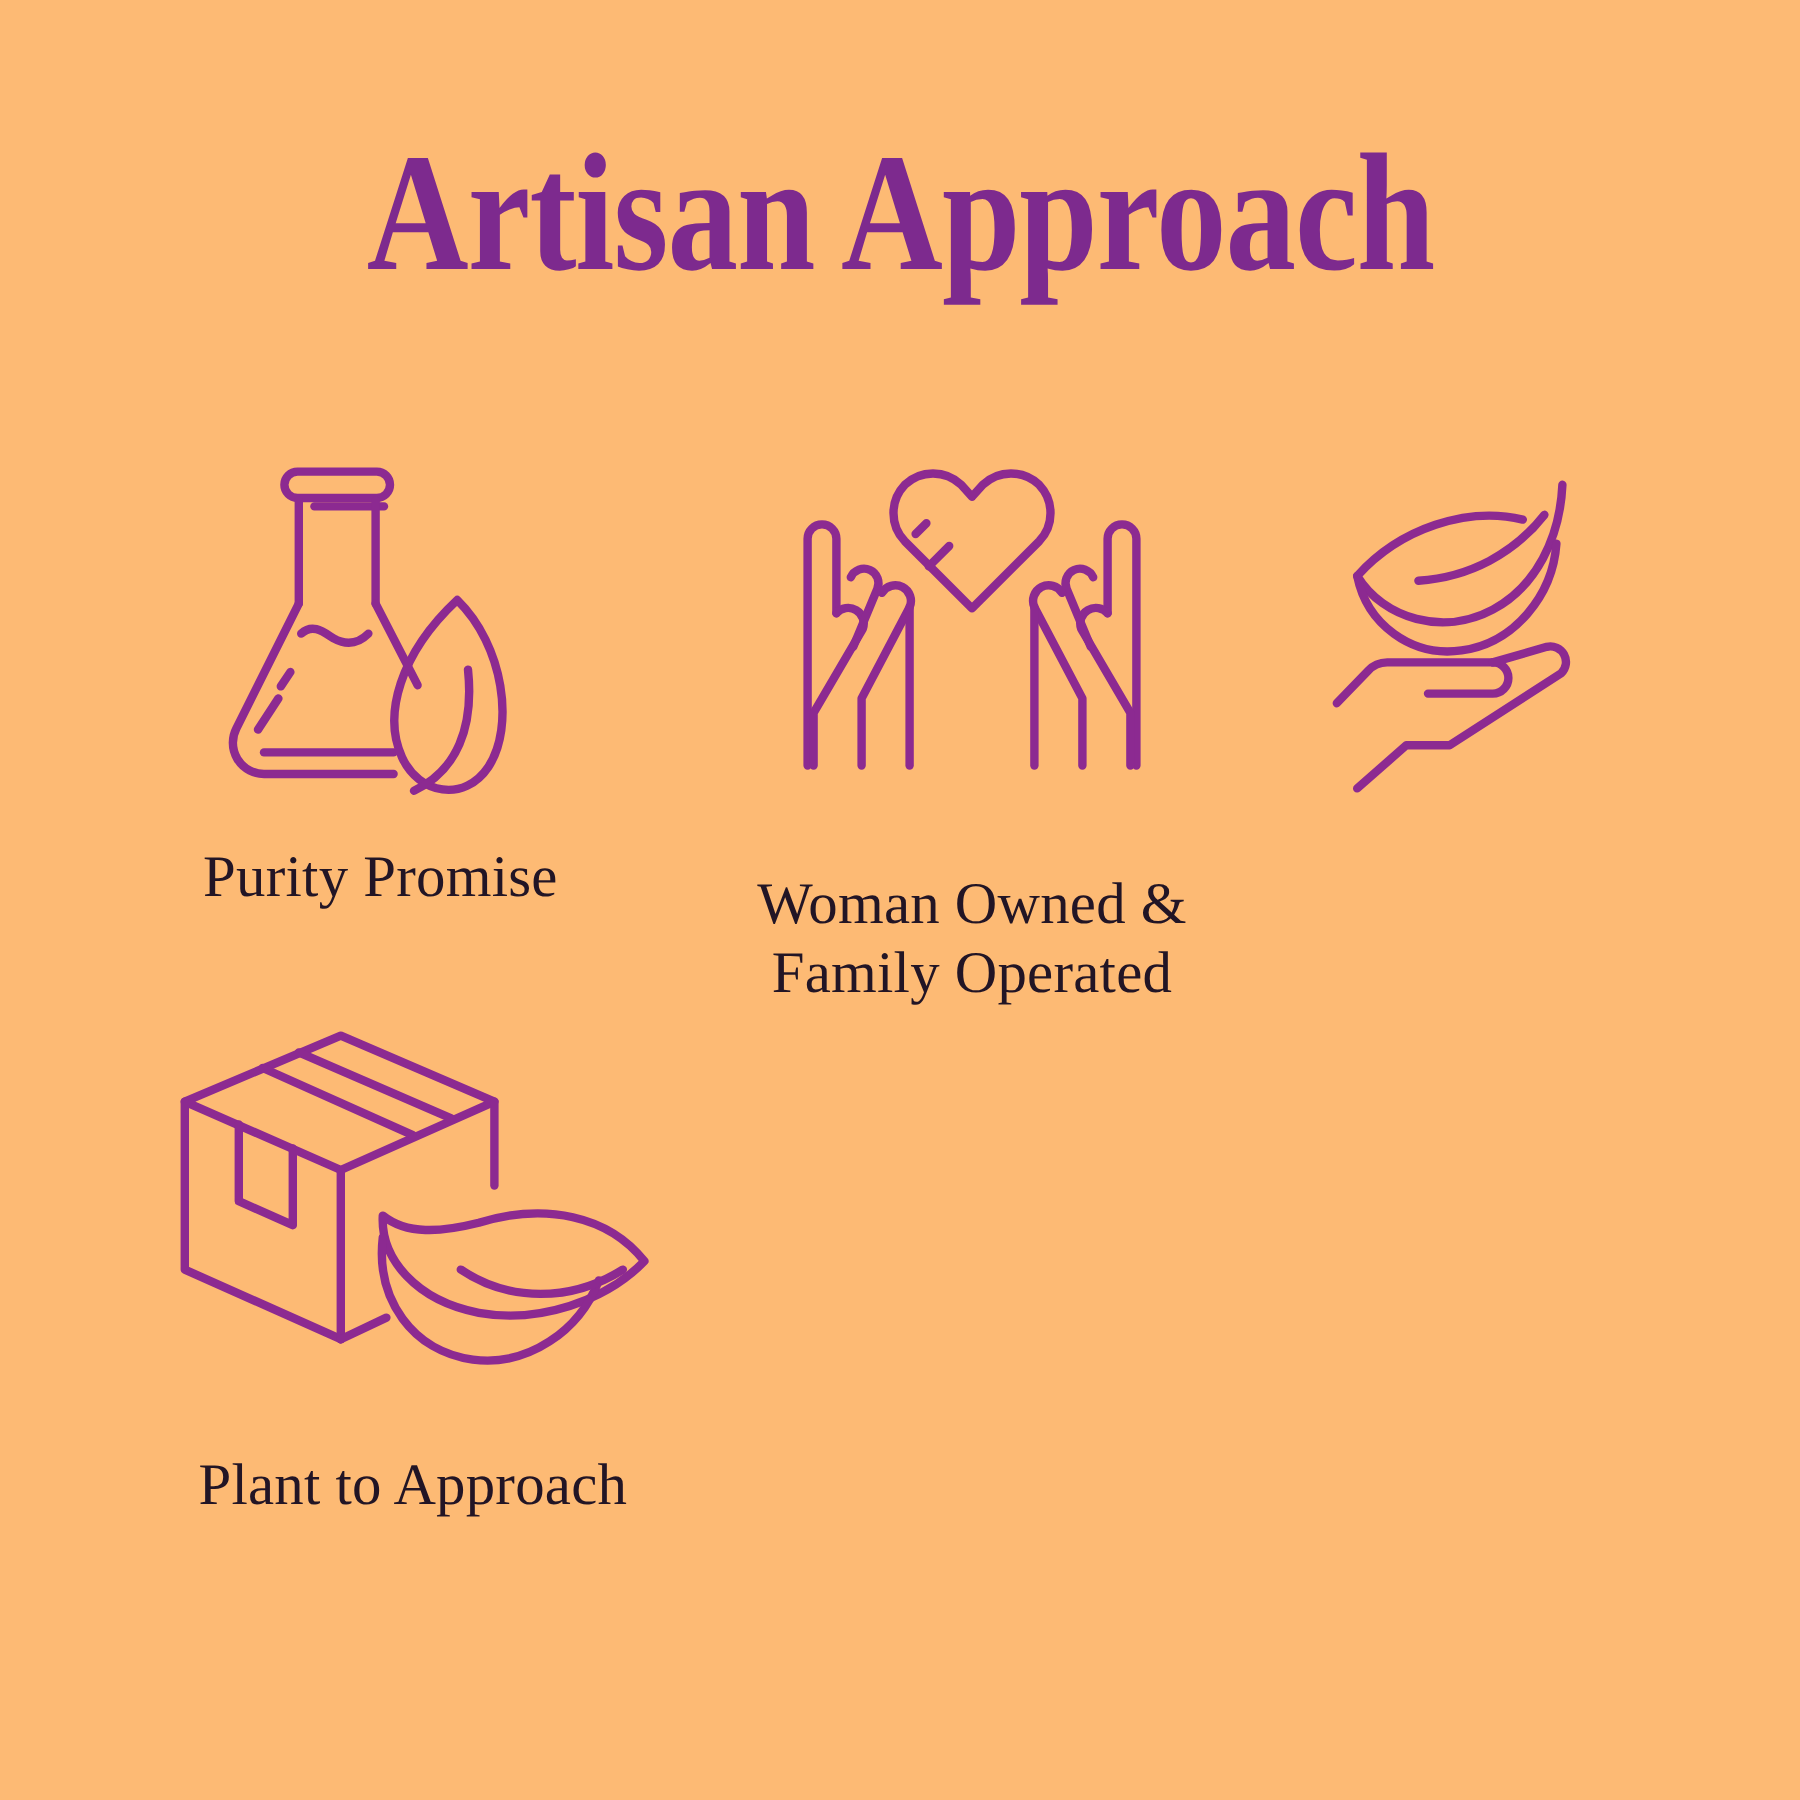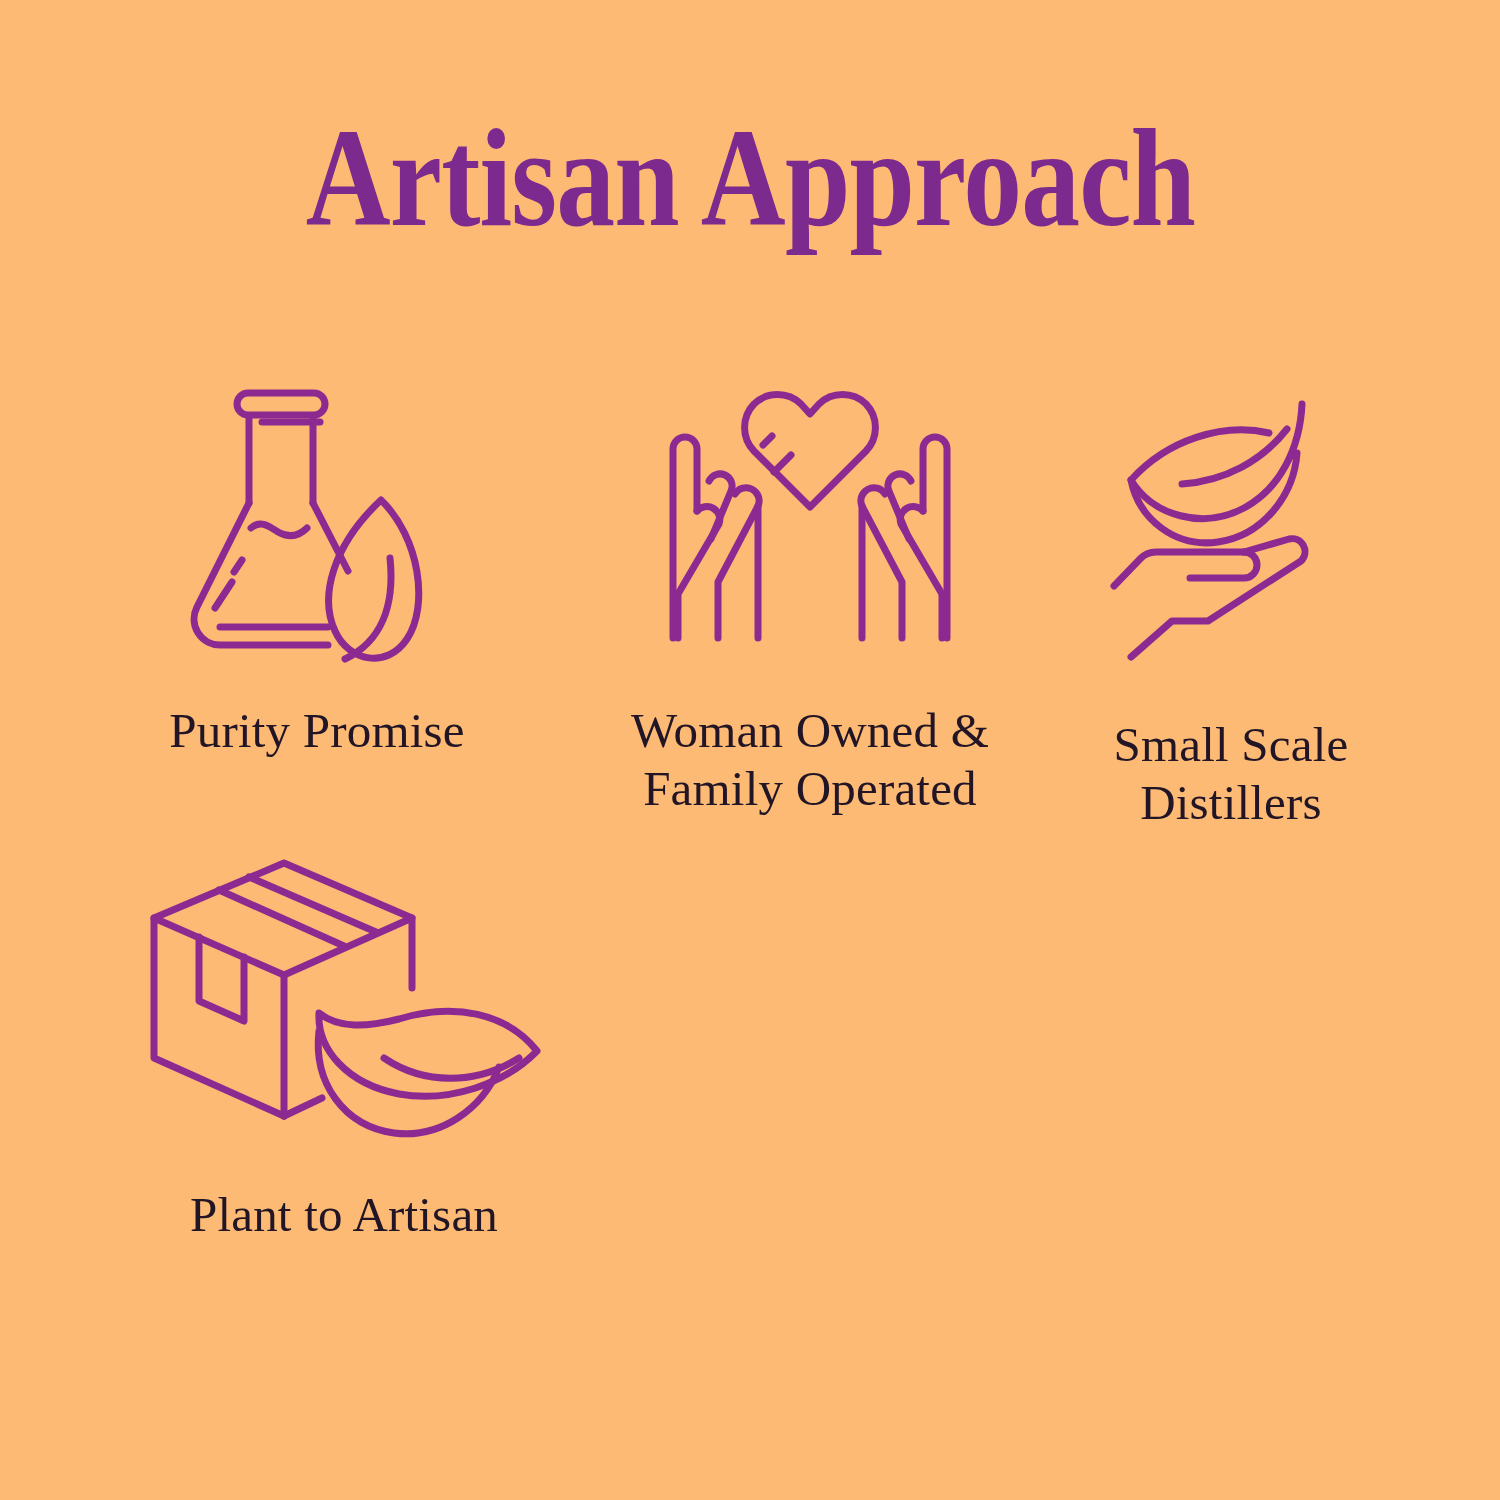--- a/index.html
+++ b/index.html
@@ -55,21 +55,21 @@
     column-gap: 0px;
     row-gap: 0px;
   }
   .cell {
     display: flex;
     flex-direction: column;
     align-items: center;
     justify-content: flex-start;
   }
   .cell.c-left  { padding-left: 30px; }
-  .cell.c-right { padding-left: 84px; }
+  .cell.c-right { padding-left: 84px; gap: 22px; }
 
   .icon-box {
     height: 300px;
     display: flex;
     align-items: center;
     justify-content: center;
   }
   .icon-box svg {
     display: block;
     overflow: visible;
@@ -180,21 +180,20 @@
 
           <path class="icon-stroke" d="M68 96 c43 -3 80 -23 105 -55"></path>
 
           <path class="icon-stroke" d="M0 198 l26 -27 a22 22 0 0 1 16 -7 h88"></path>
 
           <path class="icon-stroke" d="M130 164 a13 13 0 0 1 0 26 H76"></path>
 
           <path class="icon-stroke" d="M130 164 l45 -13 a13 13 0 0 1 12 22 l-93 60 H58 l-41 36"></path>
         </svg>
       </div>
-      <div class="feature-label">Small Scale Distillers</div>
     </div>
 
     <div class="cell c-right r2">
       <div class="icon-box">
         <svg width="400" height="275" viewBox="0 0 400 275" aria-hidden="true">
 
           <path class="icon-stroke" d="M10 65 L140 10 L268 65 L140 122 Z"></path>
 
           <path class="icon-stroke" d="M10 65 V205 L140 263"></path>
 
@@ -210,17 +209,17 @@
 
           <path class="icon-stroke" d="M140 263 L178 245"></path>
 
           <path class="icon-stroke" d="M175 160 c20 16 48 14 80 6 c55 -17 108 -6 138 32 c-32 33 -88 52 -138 43 c-52 -10 -82 -45 -80 -81 z"></path>
 
           <path class="icon-stroke" d="M175 178 c-6 52 25 95 75 102 c46 6 89 -24 105 -66"></path>
 
           <path class="icon-stroke" d="M240 205 c40 27 92 27 135 0"></path>
         </svg>
       </div>
-      <div class="feature-label">Plant to Artisan</div>
+      <div class="feature-label">Plant to Approach</div>
     </div>
 
   </div>
 </div>
 
 </body></html>

